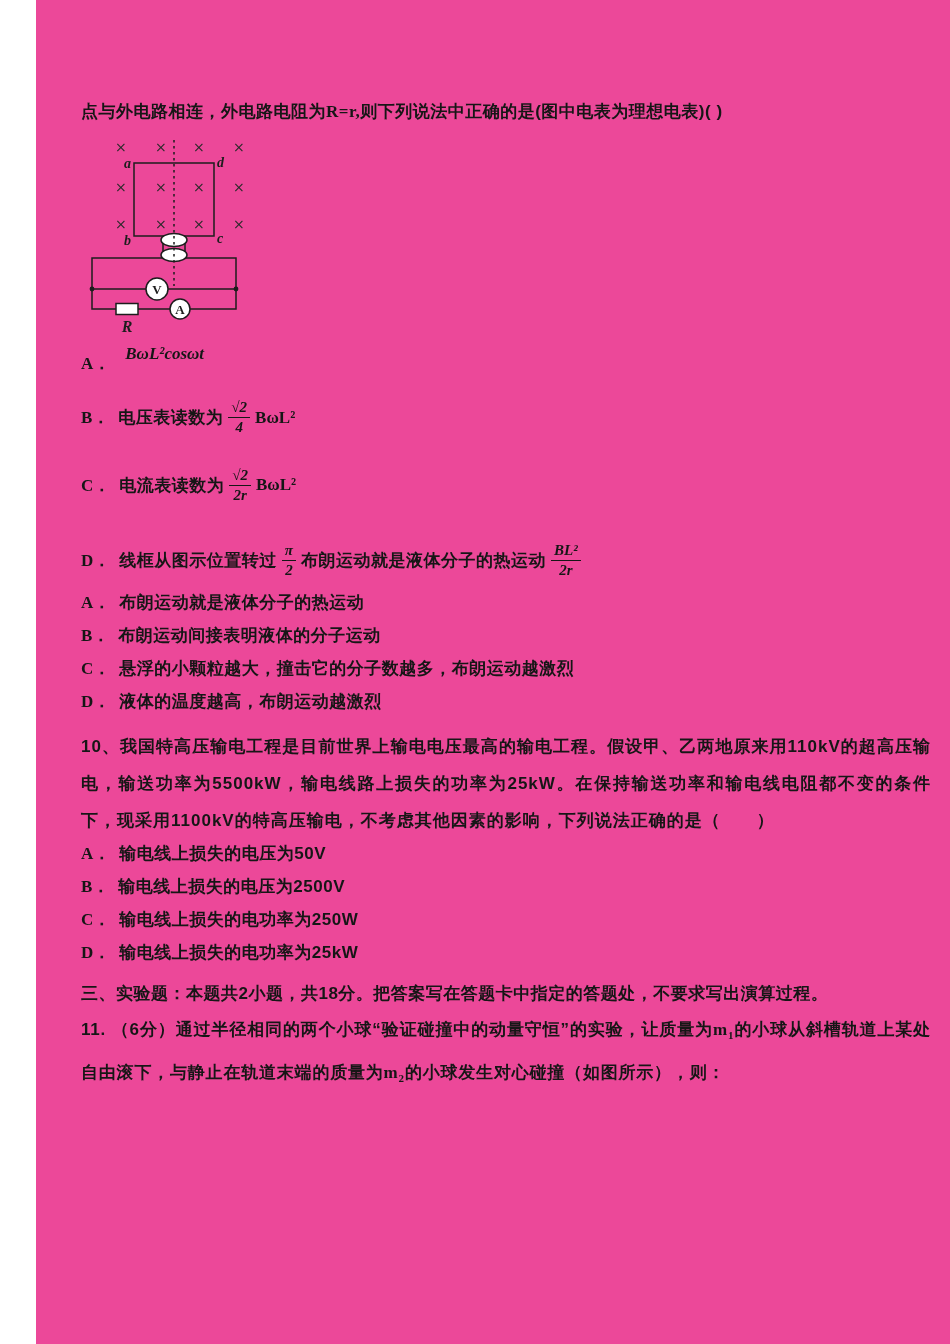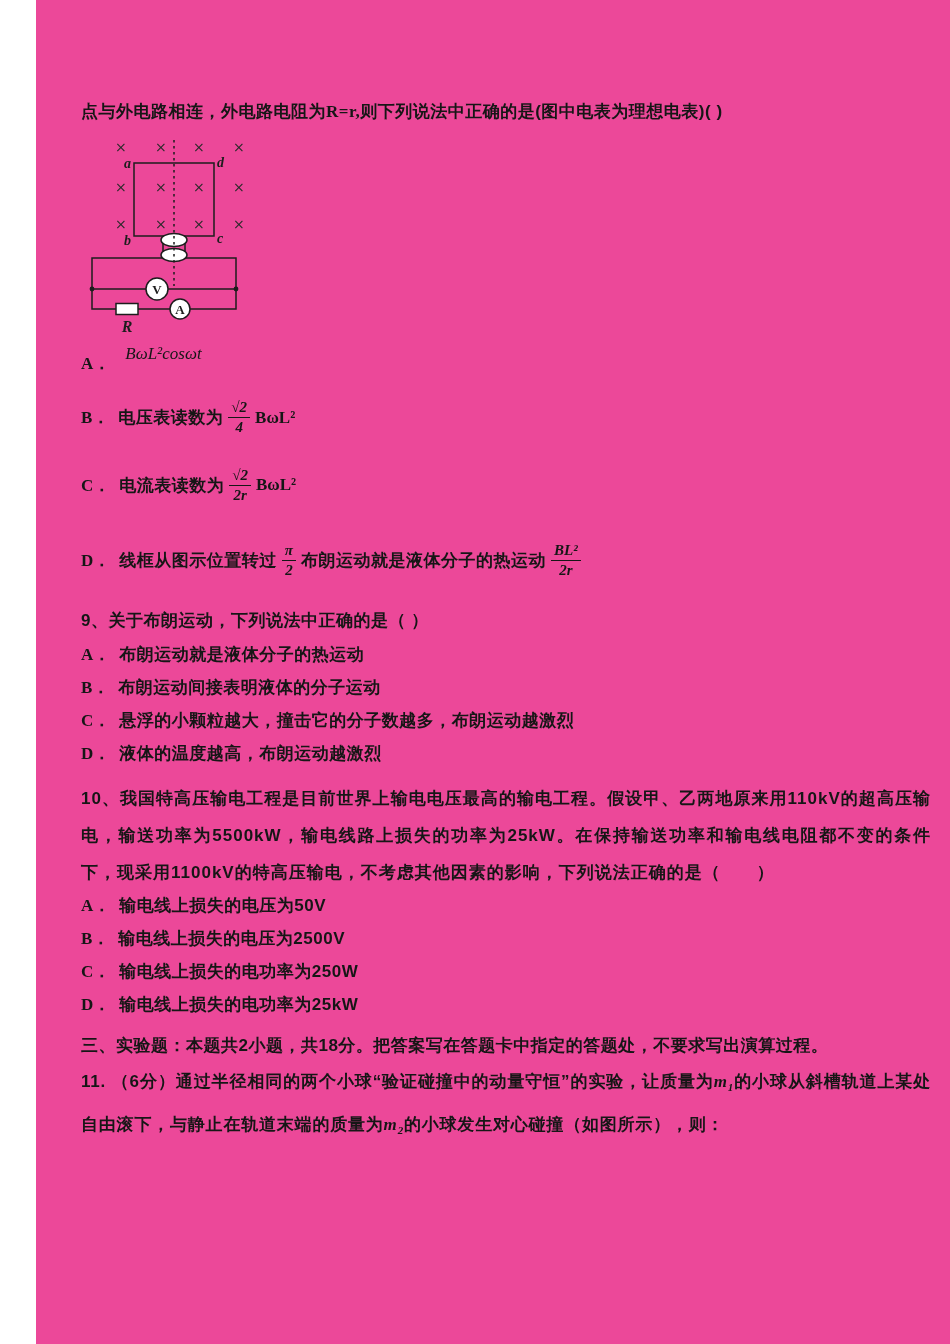--- a/index.html
+++ b/index.html
@@ -10,36 +10,36 @@
     background:#ec4899;
     color:#161616;
     font-family:"Liberation Sans",sans-serif;
     font-weight:bold;
     font-size:17px;
     padding:100px 55px 0 45px;
     overflow:hidden;
     margin-left:36px;
   }
   .stem{line-height:24px;letter-spacing:.5px;}
-  .mathit{font-family:"Liberation Serif",serif;font-style:italic;}
+  .mathit{font-family:"Liberation Serif",serif;}
   .latser{font-family:"Liberation Serif",serif;}
   
   .circ{display:block;margin:12px 0 0 -2px;}
   .circ line,.circ rect,.circ ellipse,.circ circle,.circ polyline{stroke:#1d1d1d;stroke-width:1.5;fill:none;}
   .circ .wfill{fill:#ffffff;}
   .circ .dot{fill:#1d1d1d;stroke:none;}
   .circ text{stroke:none;fill:#1d1d1d;}
   .circ .xmark{font:14px "DejaVu Sans",sans-serif;fill:#2a2a2a;}
   .circ .clabel{font:italic bold 14px "Liberation Serif",serif;}
   .circ .meter{font:bold 13px "Liberation Serif",serif;}
   .circ .rlabel{font:italic bold 16px "Liberation Serif",serif;}
   
   .optrow{display:flex;align-items:center;letter-spacing:.5px;}
   .opt-label{font-family:"Liberation Serif",serif;font-weight:bold;margin-right:9px;letter-spacing:0;}
-  .sup-formula{font-family:"Liberation Serif",serif;font-style:italic;font-weight:normal;
+  .sup-formula{font-family:"Liberation Serif",serif;font-style:italic;font-weight:bold;
                position:relative;top:-10px;margin-left:6px;letter-spacing:0;}
   .frac{display:inline-flex;flex-direction:column;align-items:center;
         font-family:"Liberation Serif",serif;font-style:italic;font-weight:bold;
         font-size:15px;line-height:1.15;margin:0 5px;letter-spacing:0;}
   .frac .num{border-bottom:1.5px solid #161616;padding:0 3px 1px;}
   .frac .den{padding-top:1px;}
   .suffix{font-family:"Liberation Serif",serif;font-weight:bold;letter-spacing:0;}
   .row-a{margin-top:14px;}
   .row-b{margin-top:24px;}
   .row-c{margin-top:30px;}
@@ -138,21 +138,20 @@
       <span class="num">π</span>
       <span class="den">2</span>
     </span>
     <span>布朗运动就是液体分子的热运动</span>
     <span class="frac">
       <span class="num">BL²</span>
       <span class="den">2r</span>
     </span>
   </div>
 
-  <div class="q-stem">9、关于布朗运动，下列说法中正确的是（  ）</div>
   <div class="opt-line">
     <span class="opt-label">A．</span>
     <span>布朗运动就是液体分子的热运动</span>
   </div>
   <div class="opt-line">
     <span class="opt-label">B．</span>
     <span>布朗运动间接表明液体的分子运动</span>
   </div>
   <div class="opt-line">
     <span class="opt-label">C．</span>

